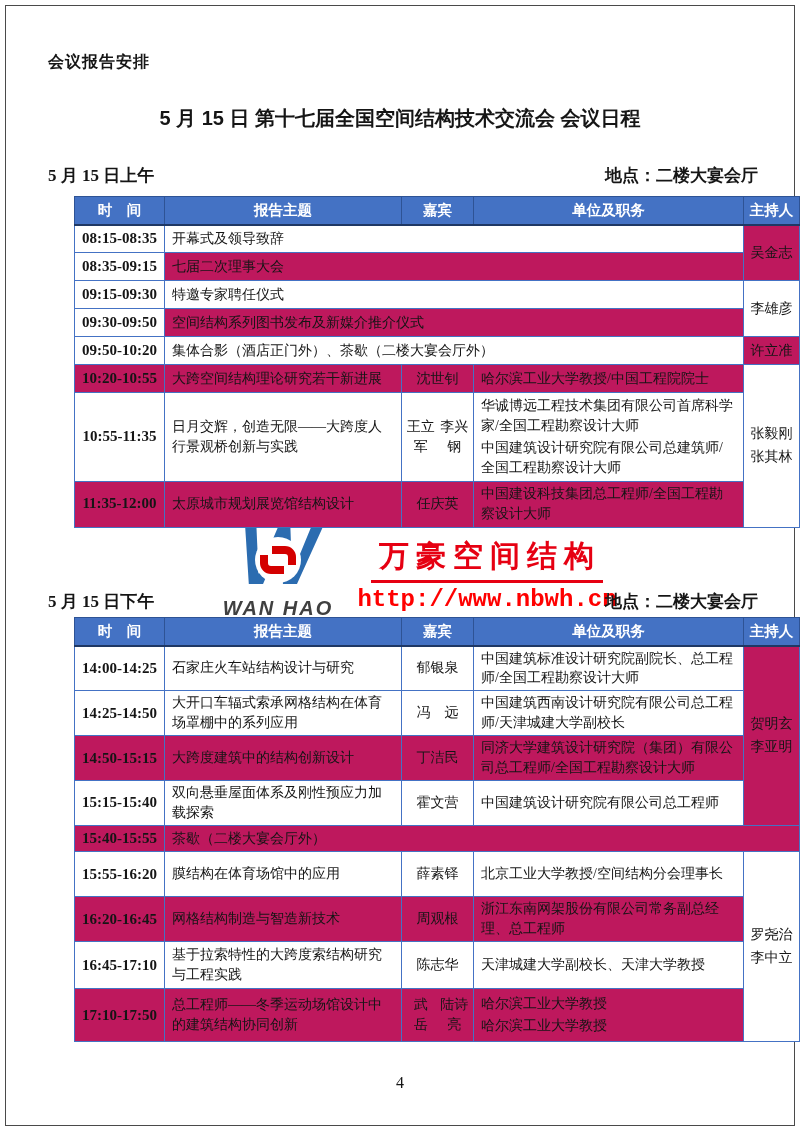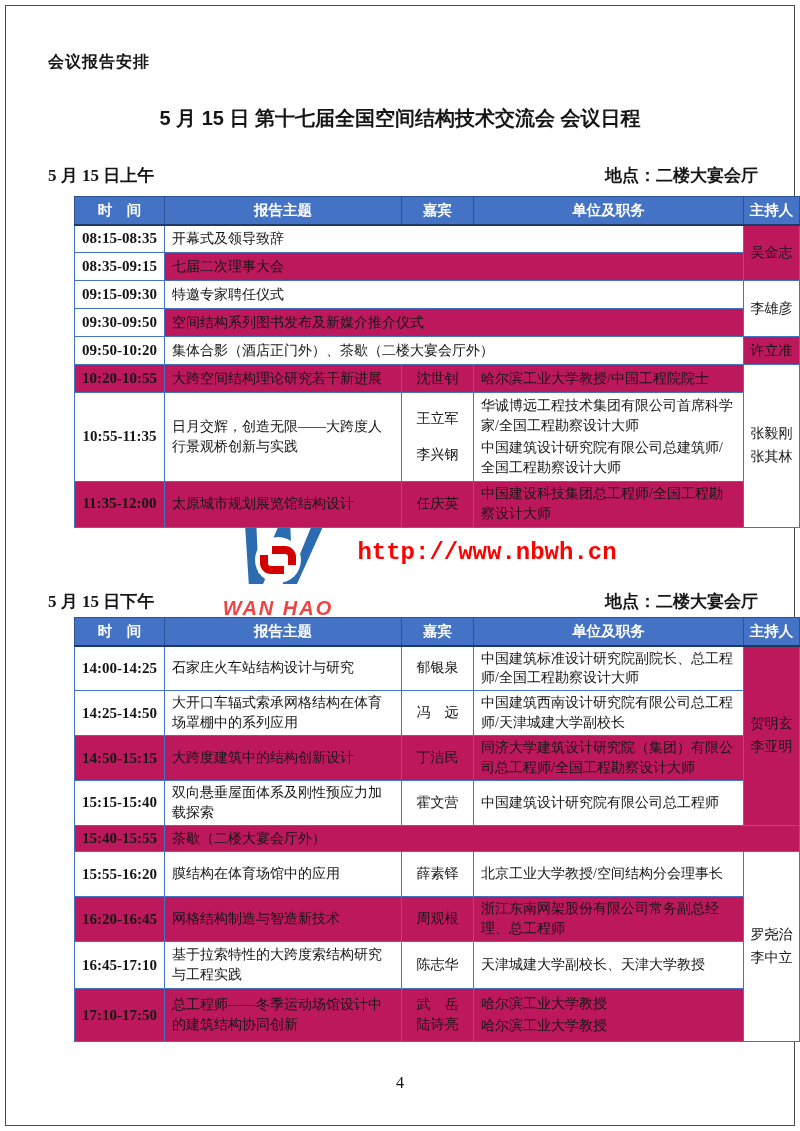--- a/index.html
+++ b/index.html
@@ -27,28 +27,28 @@
                  border-bottom:2px solid #1F3864; }
   .schedule td { border:1px solid #4472C4; font-size:14px; padding:2px 7px; line-height:1.42;
                  vertical-align:middle; background:#ffffff; }
   .schedule tr.h28 { height:28px; } .schedule tr.h42 { height:42px; } .schedule tr.h45 { height:45px; }
   .schedule tr.h47 { height:47px; } .schedule tr.h53 { height:53px; } .schedule tr.h80 { height:80px; }
   .schedule tr.h46 { height:46px; } .schedule tr.h23 { height:23px; }
   .schedule td.time { font-weight:bold; text-align:center; white-space:nowrap; font-size:15px; padding:2px 1px; }
   .schedule td.guest { text-align:center; padding:2px 2px; }
   .schedule td.host { text-align:center; padding:2px 2px; }
   .schedule td.cell-alt, .schedule tr.row-alt td { background:#be185d; }
-  .guest-stack { display:flex; flex-direction:column; justify-content:space-around; height:100%; min-height:100%;align-items:center; }
+  .guest-stack { display:flex; flex-direction:row; justify-content:space-around; height:100%; min-height:100%;align-items:center; }
   .guest-stack.tall { min-height:72px; }
   .org-pair div { padding:1px 0; }
   .host-lines div { line-height:1.6; }
 
   .brand { position:absolute; left:210px; top:522px; width:418px; display:flex; align-items:flex-start; }
   .brand-logo { width:136px; text-align:center; }
-  .brand-logo-text { margin-top:1px; color:#ef4444; font-family:"Liberation Sans", sans-serif;
+  .brand-logo-text { margin-top:1px; color:#404040; font-family:"Liberation Sans", sans-serif;
                      font-weight:bold; font-style:italic; font-size:20px; letter-spacing:2px; }
   .brand-right { flex:1; text-align:center; padding-top:14px; }
   .brand-cn { display:inline-block; color:#E60012; font-weight:bold; font-size:30px; letter-spacing:7px;
               border-bottom:3px solid #E60012; padding:0 2px 3px 8px; font-family:"Liberation Serif", serif; }
   .brand-url { margin-top:3px; color:#FF0000; font-family:"Liberation Mono", monospace;
                font-weight:bold; font-size:24px; letter-spacing:0px; }
   .page-num { position:absolute; left:0; top:1074px; width:100%; text-align:center; font-size:16px; }
 </style>
 </head>
 <body>
@@ -146,20 +146,21 @@
     <div class="brand-logo">
       <svg width="132" height="70" viewBox="0 0 132 70">
         <text x="66" y="62" font-size="82" font-weight="bold" font-style="italic" font-family="Liberation Sans, sans-serif" fill="#2B6CB0" text-anchor="middle">W</text>
         <circle cx="66" cy="38" r="23" fill="#ffffff"></circle>
         <path d="M60 28 h13 a7 7 0 0 1 7 7 v8" stroke="#D40000" stroke-width="8" fill="none"></path>
         <path d="M72 48 h-13 a7 7 0 0 1 -7 -7 v-8" stroke="#D40000" stroke-width="8" fill="none"></path>
       </svg>
       <div class="brand-logo-text">WAN HAO</div>
     </div>
     <div class="brand-right">
+      <span class="brand-cn">万豪空间结构</span>
       <div class="brand-url">http://www.nbwh.cn</div>
     </div>
   </div>
 
   <div class="session-bar afternoon">
     <span>5 月 15 日下午</span>
     <span>地点：二楼大宴会厅</span>
   </div>
 
   <table class="schedule afternoon">

